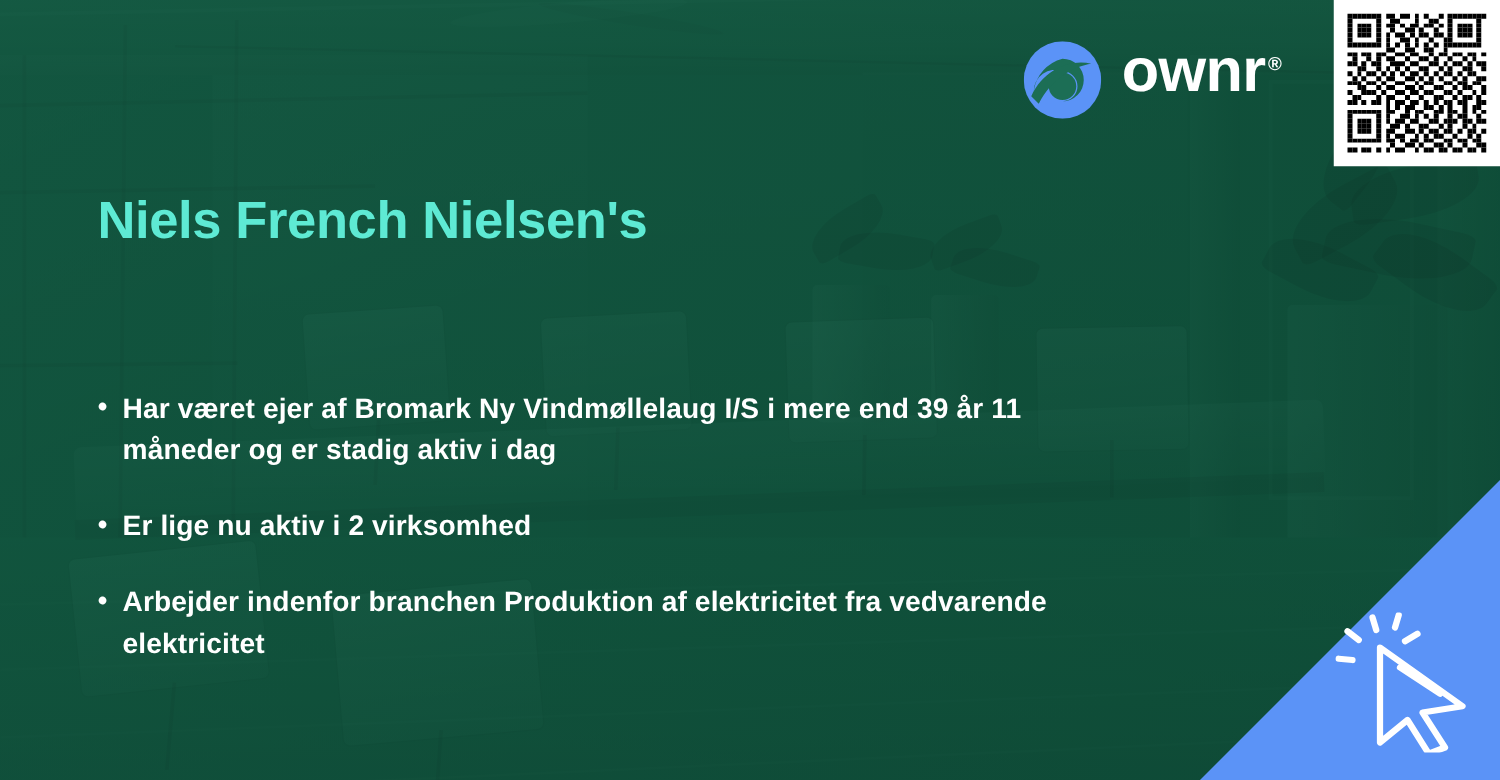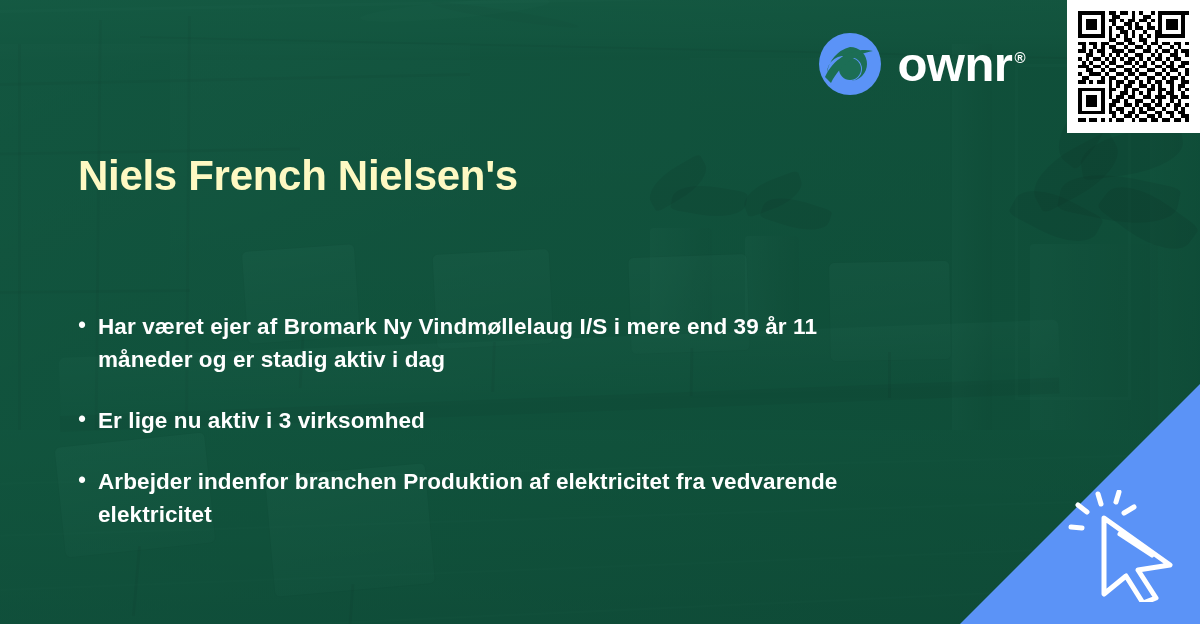--- a/index.html
+++ b/index.html
@@ -214,21 +214,20 @@
     grid-template-rows: repeat(29, 1fr);
   }
   .qr-grid i { display: block; }
   .qr-grid i.on { background: #000; }
 
   
   .logo {
     position: absolute;
     top: 33px; right: 175px;
     display: flex;
-    align-items: center;
     gap: 16px;
   }
   .logo-mark { width: 62px; height: 62px; display: block; }
   .logo-word {
     color: #ffffff;
     font-size: 49px;
     font-weight: bold;
     letter-spacing: -0.5px;
     line-height: 1;
     position: relative;
@@ -242,21 +241,21 @@
   }
 
   
   .content {
     position: absolute;
     left: 78px;
     top: 152px;
     right: 220px;
   }
   .title {
-    color: #fef9c3;
+    color: #5eead4;
     font-size: 42px;
     font-weight: bold;
     line-height: 1.12;
     margin: 0;
     letter-spacing: -0.3px;
   }
   .subtitle {
     color: #ffffff;
     font-size: 34px;
     font-weight: normal;
@@ -1231,21 +1230,21 @@
     <h1 class="title">Niels French Nielsen's</h1>
   </div>
 
   <div class="bullets" id="bullet-list">
       <div class="bullet">
         <div class="bullet-dot">•</div>
         <div class="bullet-text">Har været ejer af Bromark Ny Vindmøllelaug I/S i mere end 39 år 11 måneder og er stadig aktiv i dag</div>
       </div>
       <div class="bullet">
         <div class="bullet-dot">•</div>
-        <div class="bullet-text">Er lige nu aktiv i 3 virksomhed</div>
+        <div class="bullet-text">Er lige nu aktiv i 2 virksomhed</div>
       </div>
       <div class="bullet">
         <div class="bullet-dot">•</div>
         <div class="bullet-text">Arbejder indenfor branchen Produktion af elektricitet fra vedvarende elektricitet</div>
       </div>
     </div>
 
 </div>
 
 </body></html>

